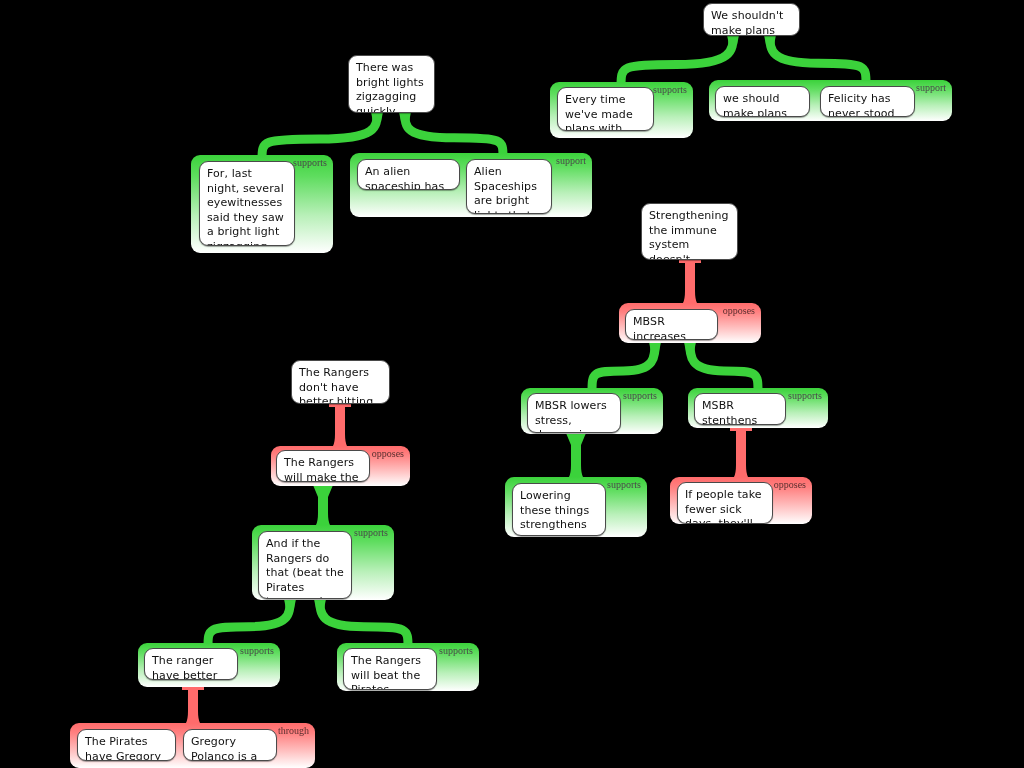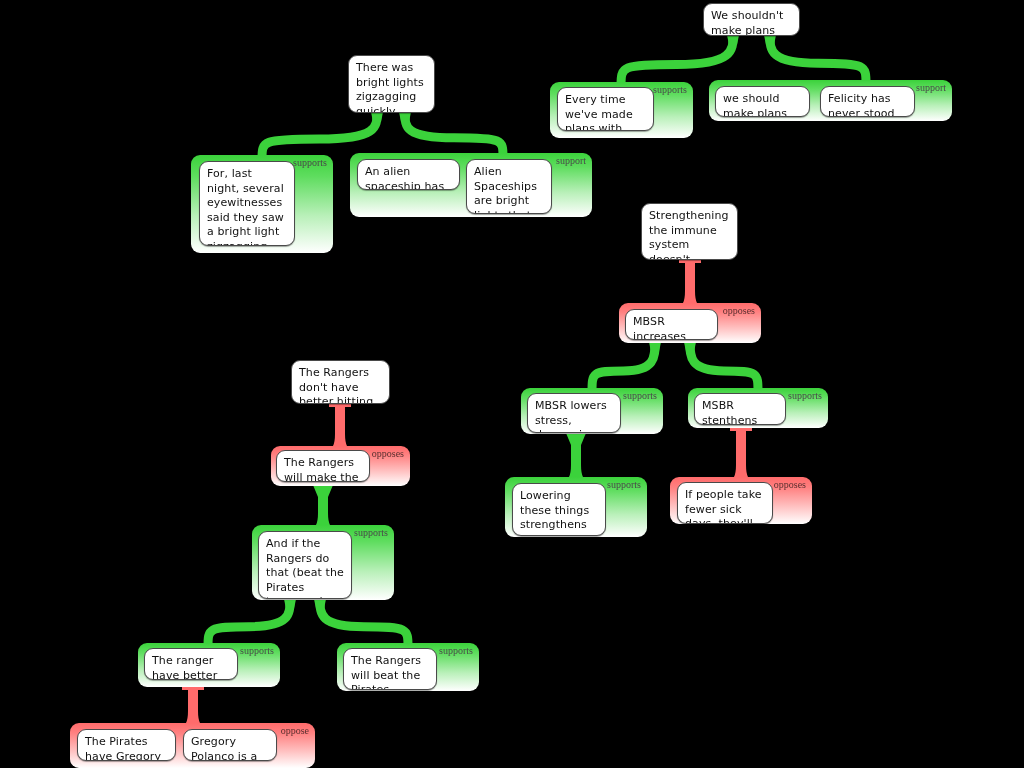--- a/index.html
+++ b/index.html
@@ -167,17 +167,17 @@
     <div class="card" style="left: 258px; top: 531px; width: 94px; height: 68px;">And if the Rangers do that (beat the Pirates tomorrow), they'll make the playoffs</div>
     <div class="panel support" style="left: 138px; top: 643px; width: 142px; height: 44px;">
       <span class="panel-label">supports</span>
     </div>
     <div class="card" style="left: 144px; top: 648px; width: 94px; height: 32px;">The ranger have better pitching.</div>
     <div class="panel support" style="left: 337px; top: 643px; width: 142px; height: 48px;">
       <span class="panel-label">supports</span>
     </div>
     <div class="card" style="left: 343px; top: 648px; width: 94px; height: 42px;">The Rangers will beat the Pirates tomorrow.</div>
     <div class="panel oppose" style="left: 70px; top: 723px; width: 245px; height: 45px;">
-      <span class="panel-label">oppose</span>
+      <span class="panel-label">through</span>
     </div>
     <div class="card" style="left: 77px; top: 729px; width: 99px; height: 32px;">The Pirates have Gregory Polanco.</div>
     <div class="card" style="left: 183px; top: 729px; width: 94px; height: 32px;">Gregory Polanco is a better pitcher.</div>
   </div>
 
 </body></html>

